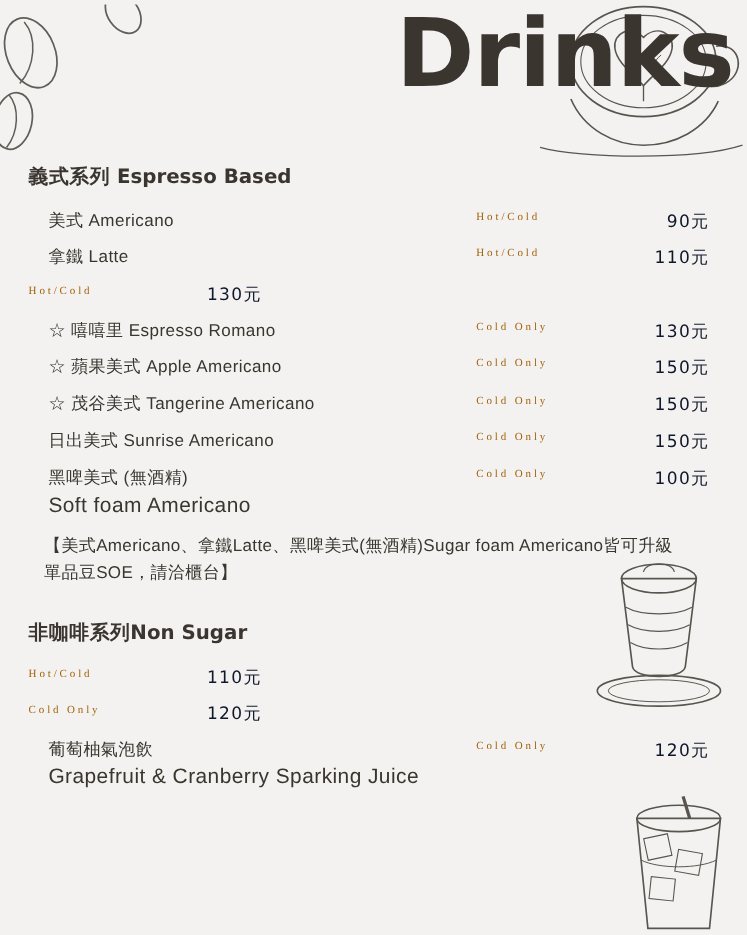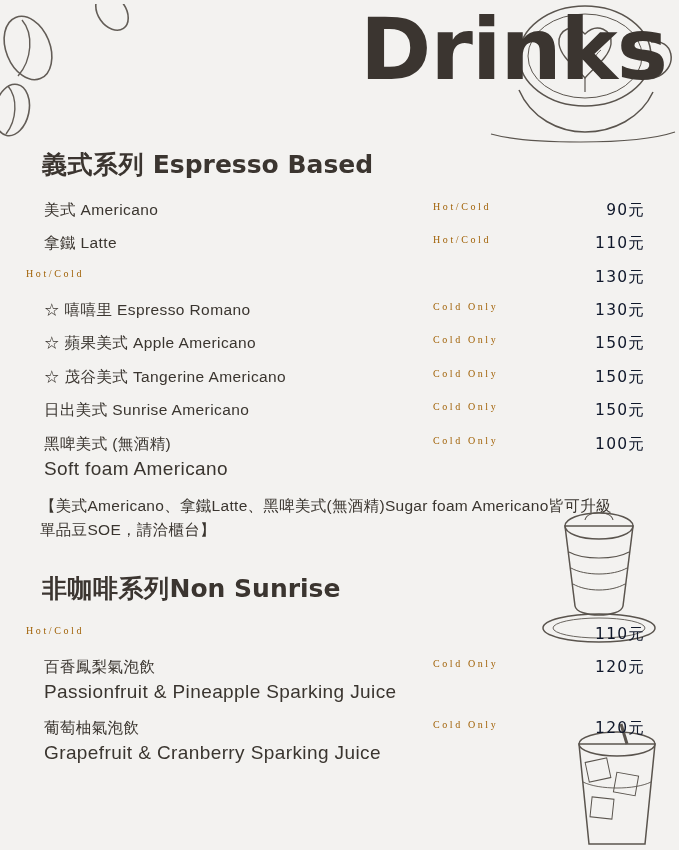--- a/index.html
+++ b/index.html
@@ -45,38 +45,37 @@
   .content {
     position: absolute;
     top: 140px;
     left: 0;
     right: 0;
     padding: 0 26px;
     box-sizing: border-box;
   }
 
   .section-head {
-    font-size: 25px;
+    font-size: 18px;
     font-weight: bold;
     color: #3b3530;
-    margin: 8px 0 12px 16px;
+    margin: 8px 0 12px 0;
     letter-spacing: .5px;
   }
   .section-head .en {
     font-family: "DejaVu Sans", sans-serif;
     letter-spacing: 0px;
   }
 
   .items { display: block; }
 
   .row {
     display: flex;
     align-items: flex-start;
     padding: 6px 0 5px 0;
-    justify-content: space-between;
   }
   .row .name {
     flex: 1 1 auto;
     padding-left: 18px;
     font-size: 15.5px;
     line-height: 1.45;
     letter-spacing: .4px;
     color: #3a352f;
   }
   .row .name .sub {
@@ -220,33 +219,29 @@
       <div class="temp">Cold Only</div>
       <div class="price">100元</div>
     </div>
   </div>
 
   <div class="note">【美式Americano、拿鐵Latte、黑啤美式(無酒精)Sugar foam Americano皆可升級單品豆SOE，請洽櫃台】</div>
 
   <div class="gap"></div>
 
   <div class="section-head noncoffee-head">
-    <span>非咖啡系列</span><span class="en">Non Sunrise</span>
+    <span>非咖啡系列</span><span class="en">Non Sugar</span>
   </div>
 
   <div class="items">
     <div class="row">
       <div class="temp">Hot/Cold</div>
       <div class="price">110元</div>
     </div>
     <div class="row">
-      <div class="name">
-        <span>百香鳳梨氣泡飲</span>
-        <span class="sub">Passionfruit &amp; Pineapple Sparking Juice</span>
-      </div>
       <div class="temp">Cold Only</div>
       <div class="price">120元</div>
     </div>
     <div class="row">
       <div class="name">
         <span>葡萄柚氣泡飲</span>
         <span class="sub">Grapefruit &amp; Cranberry Sparking Juice</span>
       </div>
       <div class="temp">Cold Only</div>
       <div class="price">120元</div>

